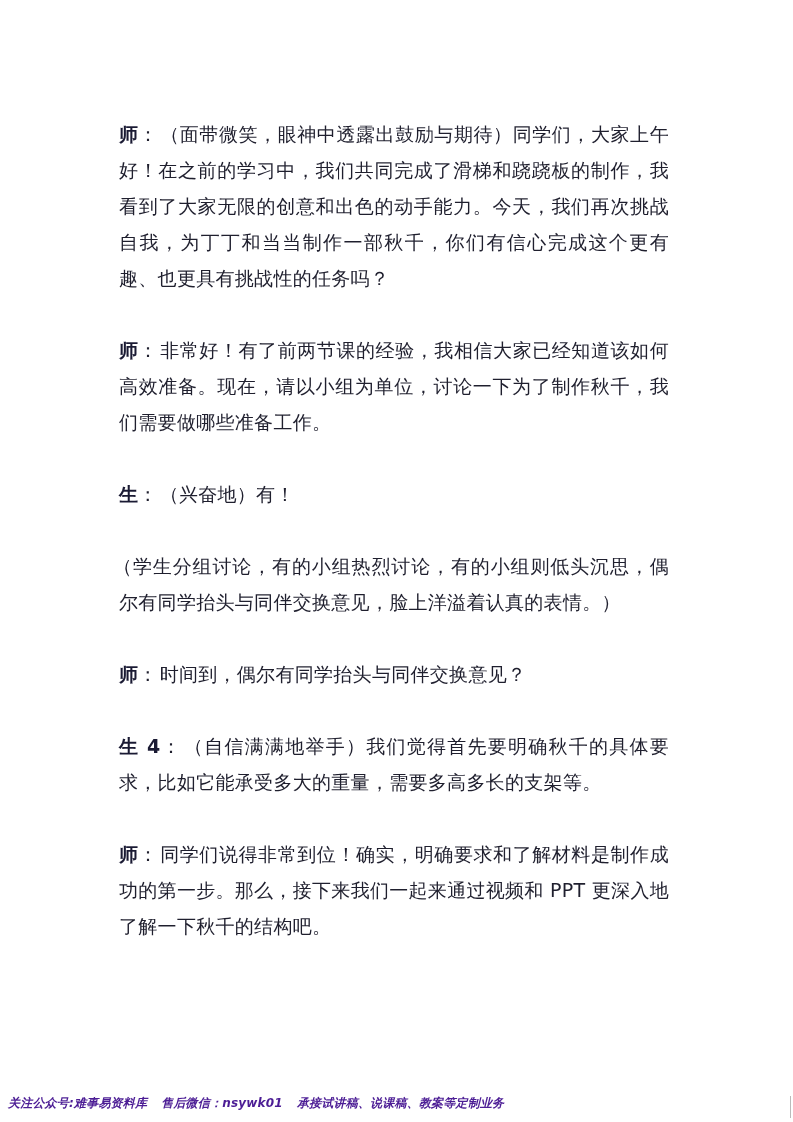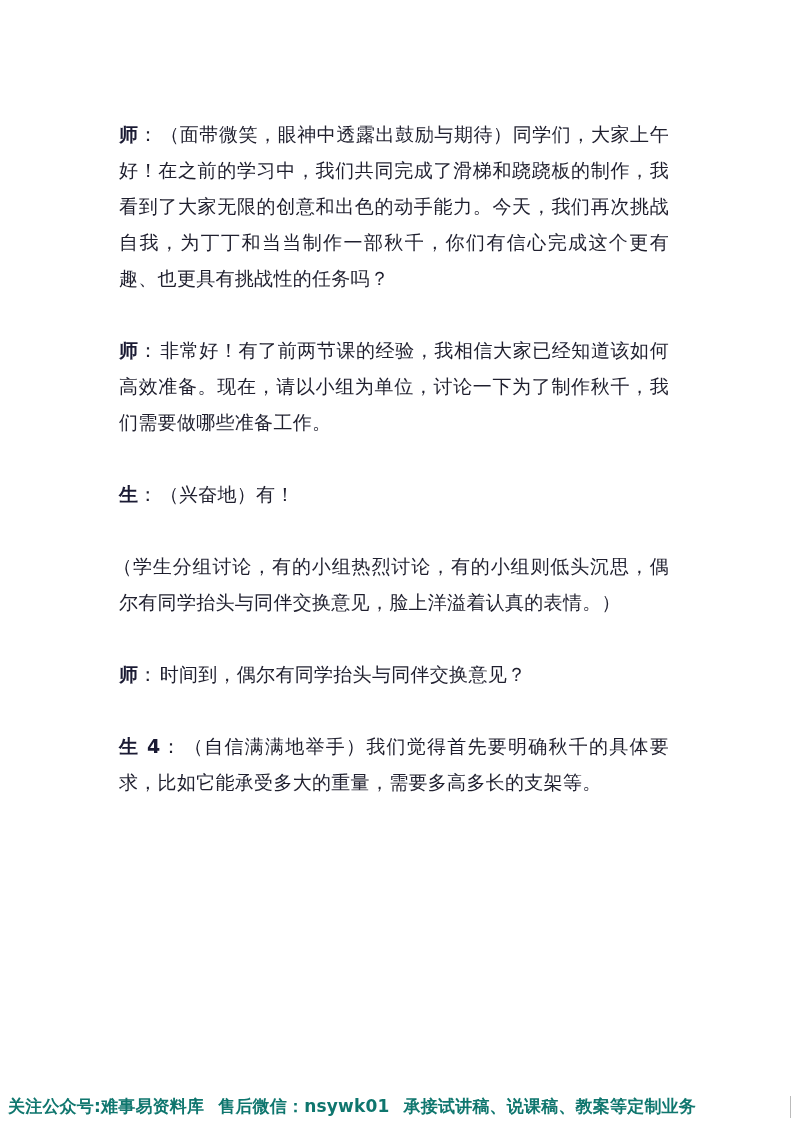--- a/index.html
+++ b/index.html
@@ -4,33 +4,34 @@
   <style>
     html, body { margin: 0; padding: 0; background: #ffffff; }
     body { width: 793px; height: 1122px; position: relative; overflow: hidden;
            font-family: "DejaVu Sans", "Liberation Sans", sans-serif; color: #1f1f2e; }
     .page { position: absolute; left: 119px; top: 116px; width: 560px; }
     .para { font-size: 19px; line-height: 36px; margin: 0 10px 36px 0; letter-spacing: 0.3px;
             text-align: justify; }
     .speaker { font-weight: bold; color: #1a1a33; }
     .colon { margin-right: 2px; }
     .stage { margin-left: -6px; }
-    .footer { position: absolute; left: 8px; top: 1095px; width: 780px; font-size: 17px;
-              font-weight: bold; color: #0f766e; white-space: nowrap; letter-spacing: 0.2px; }
+    .footer { position: absolute; left: 8px; top: 1095px; width: 780px; font-size: 12px;
+              font-weight: bold; color: #4c1d95; white-space: nowrap; letter-spacing: 0.2px; font-style: italic; }
     .footer span { margin-right: 14px; }
     .edge { position: absolute; right: 2px; top: 1096px; width: 1px; height: 22px; background: #bbbbbb; }
   </style>
 </head>
 <body>
 
 <div class="page">
   <p class="para"><span class="speaker">师</span><span class="colon">：</span><span>（面带微笑，眼神中透露出鼓励与期待）同学们，大家上午好！在之前的学习中，我们共同完成了滑梯和跷跷板的制作，我看到了大家无限的创意和出色的动手能力。今天，我们再次挑战自我，为丁丁和当当制作一部秋千，你们有信心完成这个更有趣、也更具有挑战性的任务吗？</span></p>
   <p class="para"><span class="speaker">师</span><span class="colon">：</span><span>非常好！有了前两节课的经验，我相信大家已经知道该如何高效准备。现在，请以小组为单位，讨论一下为了制作秋千，我们需要做哪些准备工作。</span></p>
   <p class="para"><span class="speaker">生</span><span class="colon">：</span><span>（兴奋地）有！</span></p>
   <p class="para"><span class="stage">（学生分组讨论，有的小组热烈讨论，有的小组则低头沉思，偶尔有同学抬头与同伴交换意见，脸上洋溢着认真的表情。）</span></p>
   <p class="para"><span class="speaker">师</span><span class="colon">：</span><span>时间到，偶尔有同学抬头与同伴交换意见？</span></p>
   <p class="para"><span class="speaker">生 4</span><span class="colon">：</span><span>（自信满满地举手）我们觉得首先要明确秋千的具体要求，比如它能承受多大的重量，需要多高多长的支架等。</span></p>
+  <p class="para"><span class="speaker">师</span><span class="colon">：</span><span>同学们说得非常到位！确实，明确要求和了解材料是制作成功的第一步。那么，接下来我们一起来通过视频和 PPT 更深入地了解一下秋千的结构吧。</span></p>
 </div>
 
 <div class="footer">
   <span>关注公众号:难事易资料库</span><span>售后微信：nsywk01</span><span>承接试讲稿、说课稿、教案等定制业务</span>
 </div>
 <div class="edge"></div>
 
 </body></html>

